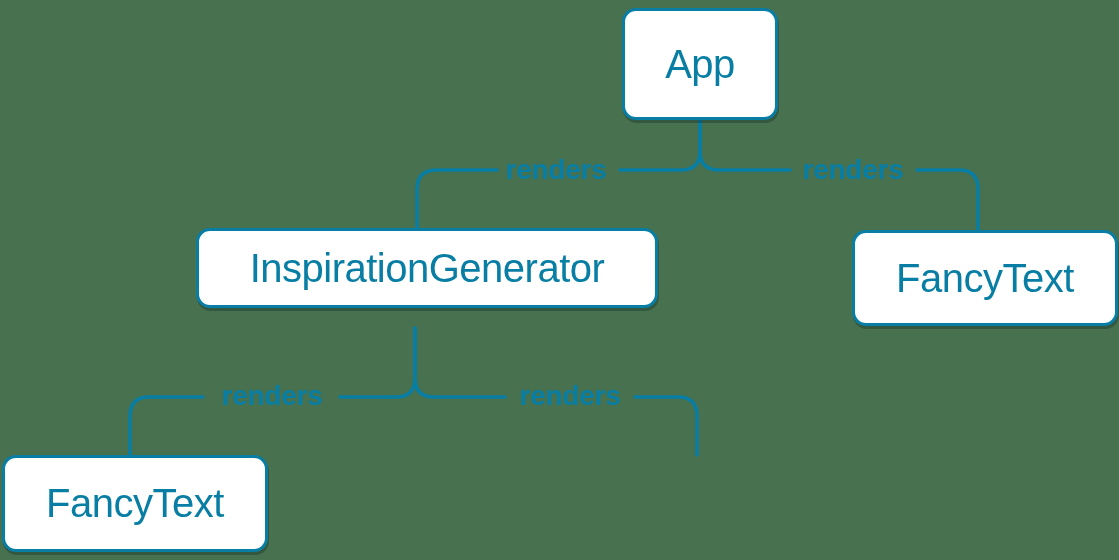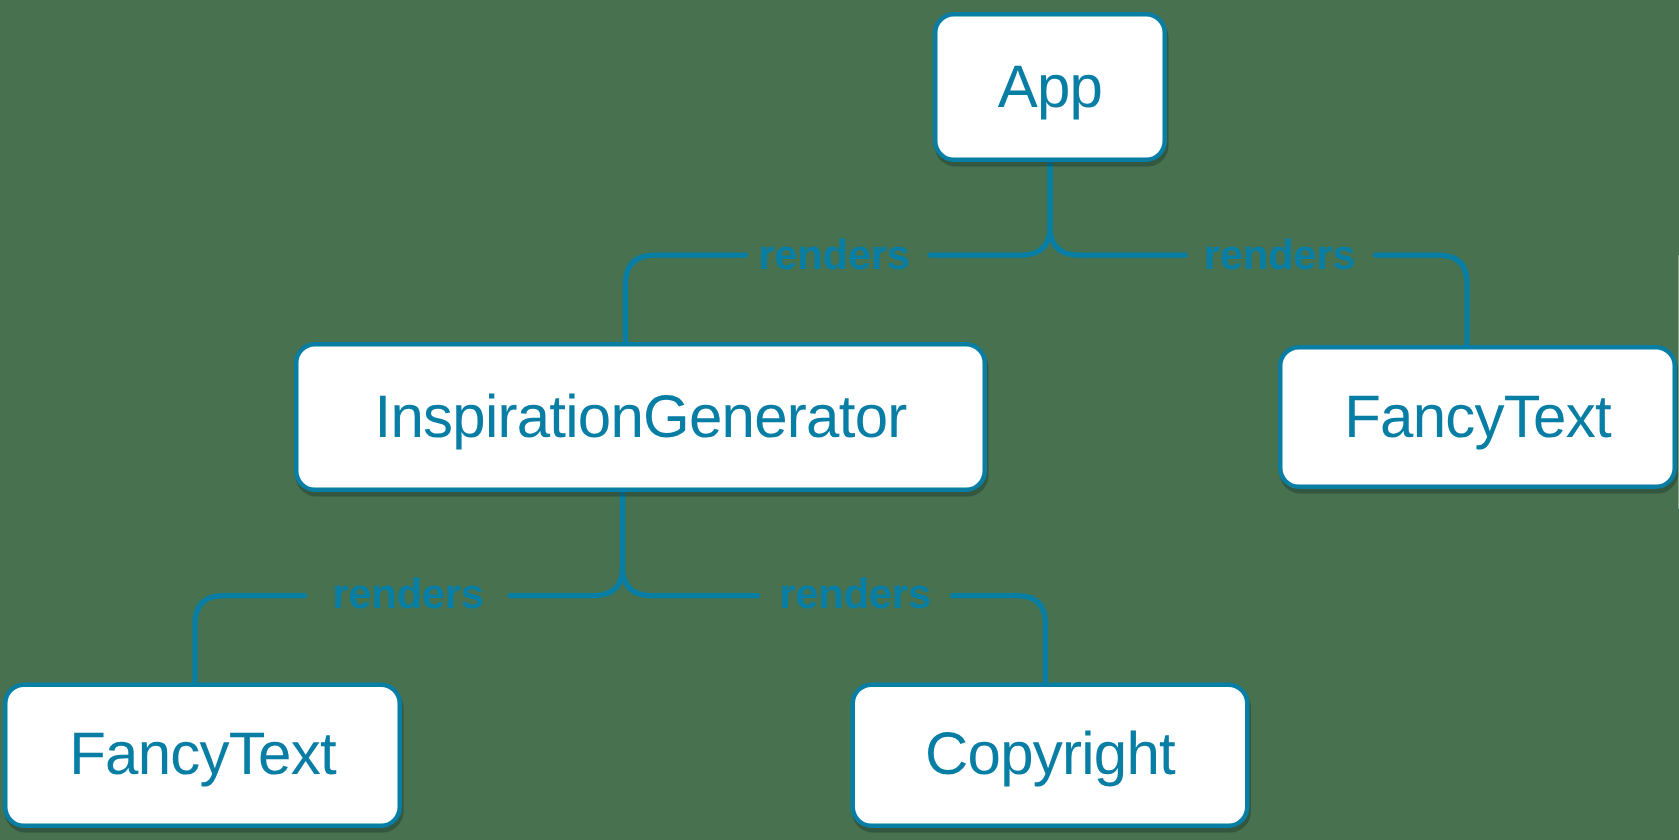--- a/index.html
+++ b/index.html
@@ -39,22 +39,22 @@
     box-shadow: 1px 3px 0 rgba(10, 25, 30, 0.30);
     display: flex;
     align-items: center;
     justify-content: center;
     color: var(--accent);
     font-size: 40px;
     font-weight: 500;
     letter-spacing: -0.5px;
     white-space: nowrap;
   }
-  .node-app            { left: 622px; top: 8px;   width: 156px; height: 100px; }
-  .node-ig             { left: 196px; top: 228px; width: 462px; height: 100px; }
+  .node-app            { left: 622px; top: 8px;   width: 156px; height: 112px; }
+  .node-ig             { left: 196px; top: 228px; width: 462px; height: 80px; }
   .node-fancy-top      { left: 852px; top: 230px; width: 266px; height: 96px; }
   .node-fancy-bottom   { left: 2px;   top: 455px; width: 266px; height: 97px; }
   .node-copyright      { left: 567px; top: 455px; width: 266px; height: 97px; }
 
   .edge-label {
     position: absolute;
     transform: translate(-50%, -50%);
     color: var(--accent);
     font-size: 28px;
     font-weight: 600;
@@ -100,17 +100,14 @@
   </div>
 
   <div class="node node-fancy-top">
     <span>FancyText</span>
   </div>
 
   <div class="node node-fancy-bottom">
     <span>FancyText</span>
   </div>
 
-  <div class="node node-copyright">
-    <span>Copyright</span>
-  </div>
 
 </div>
 
 </body></html>

